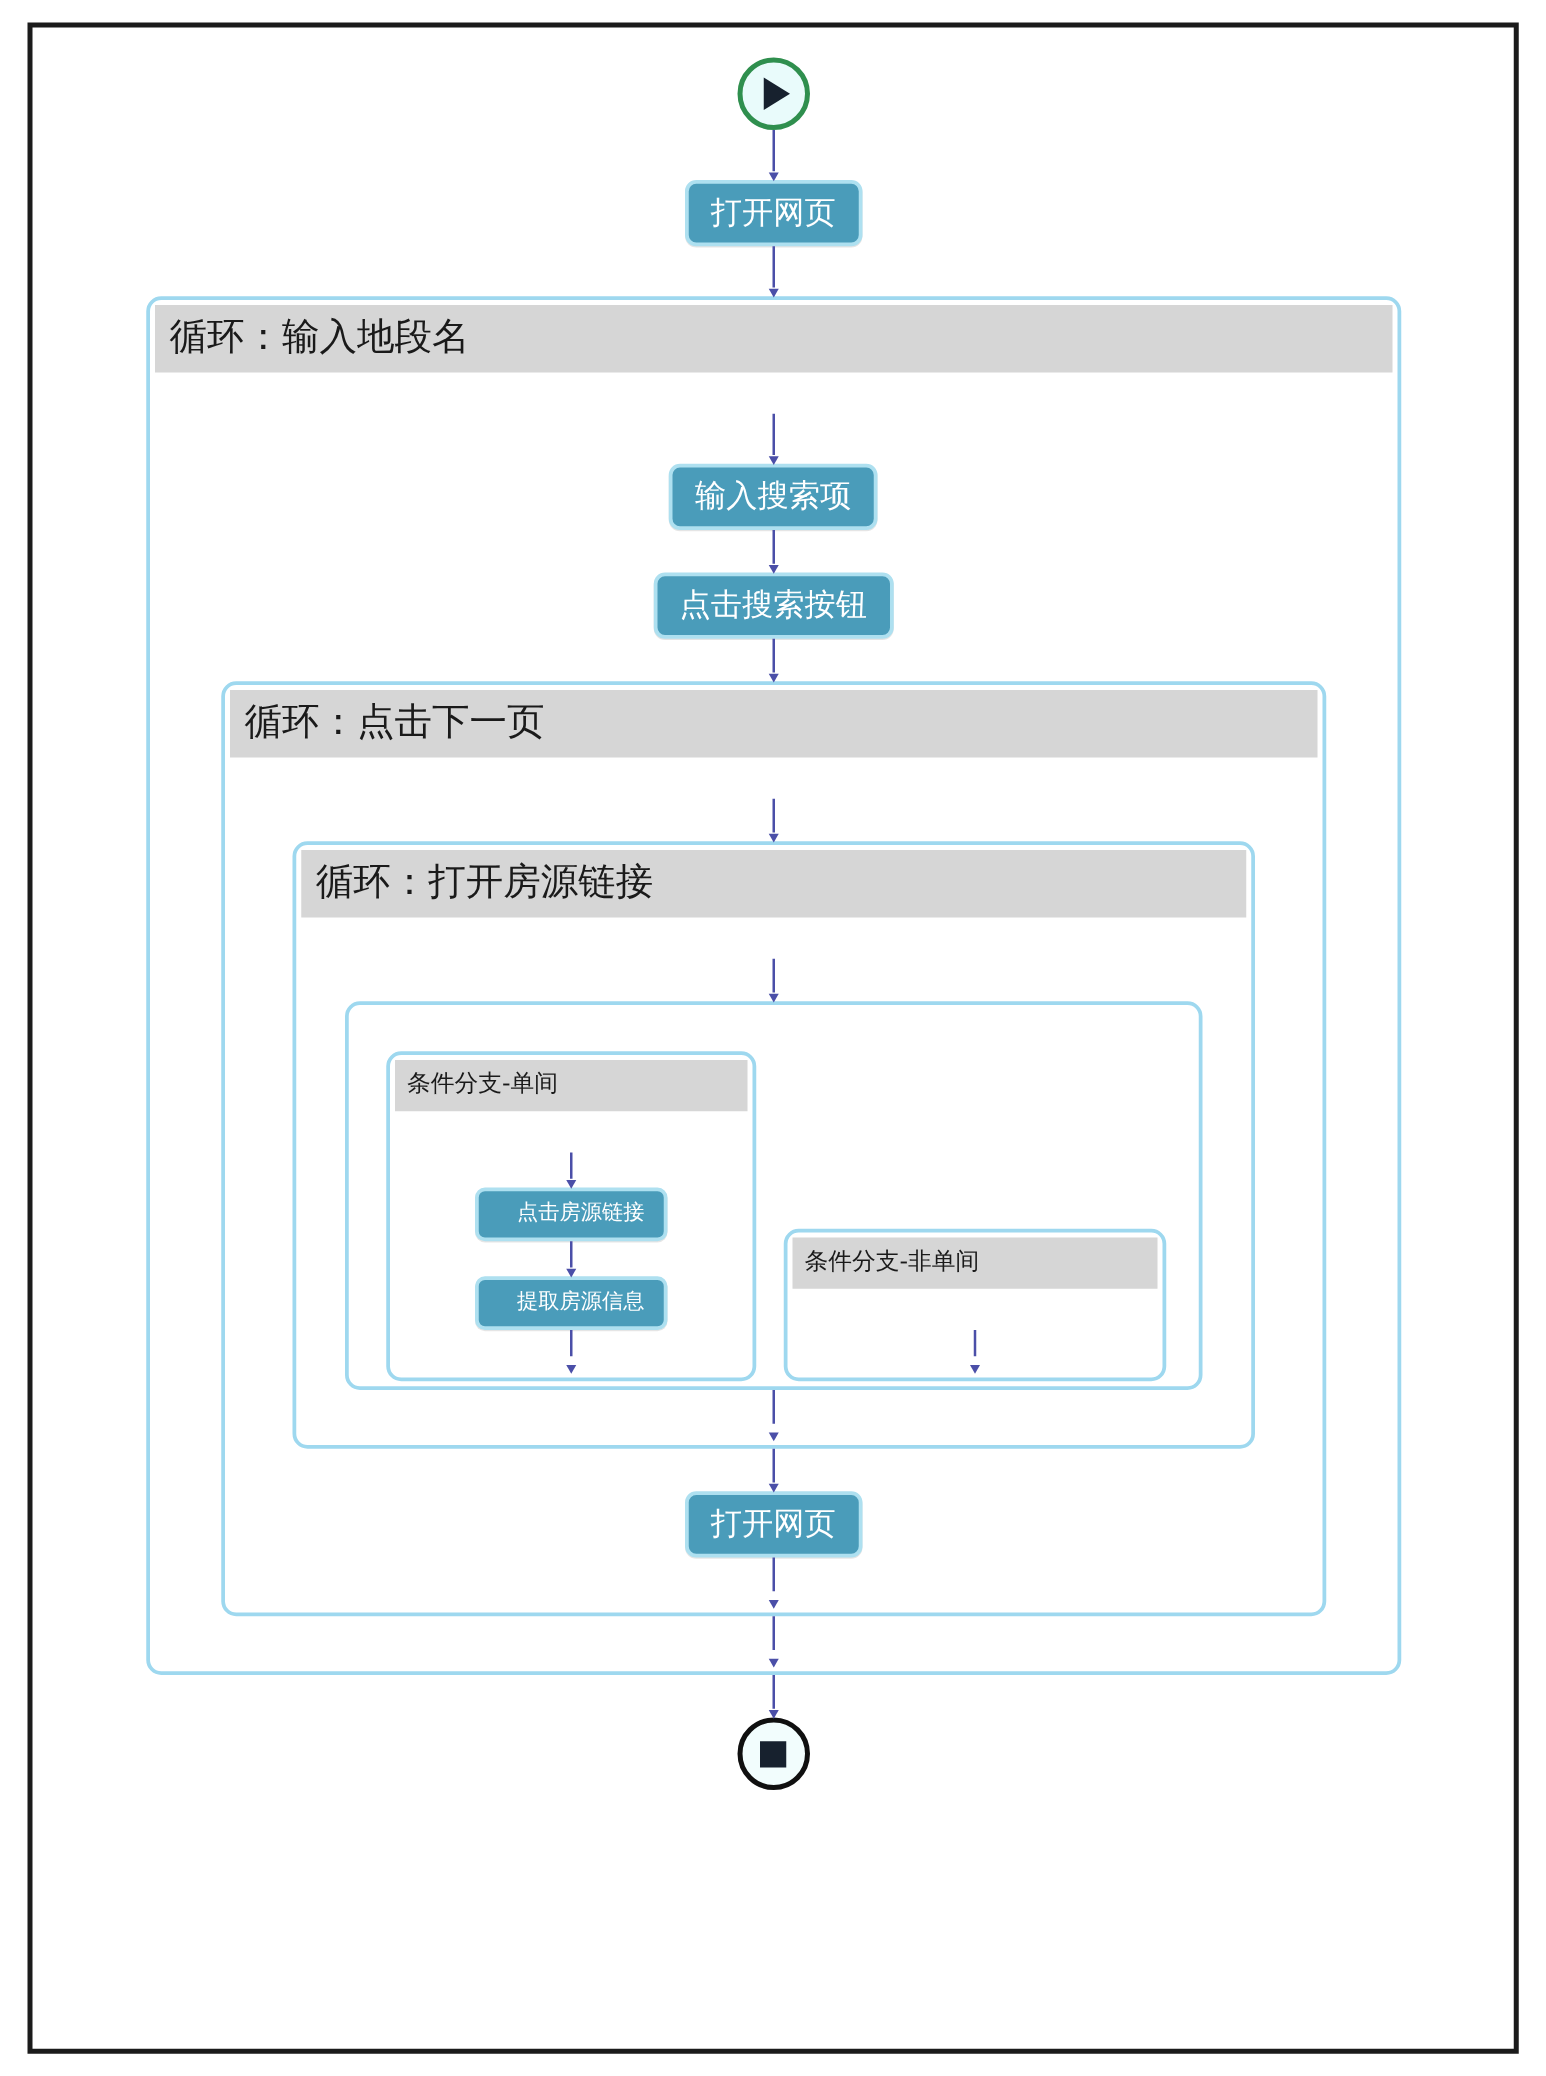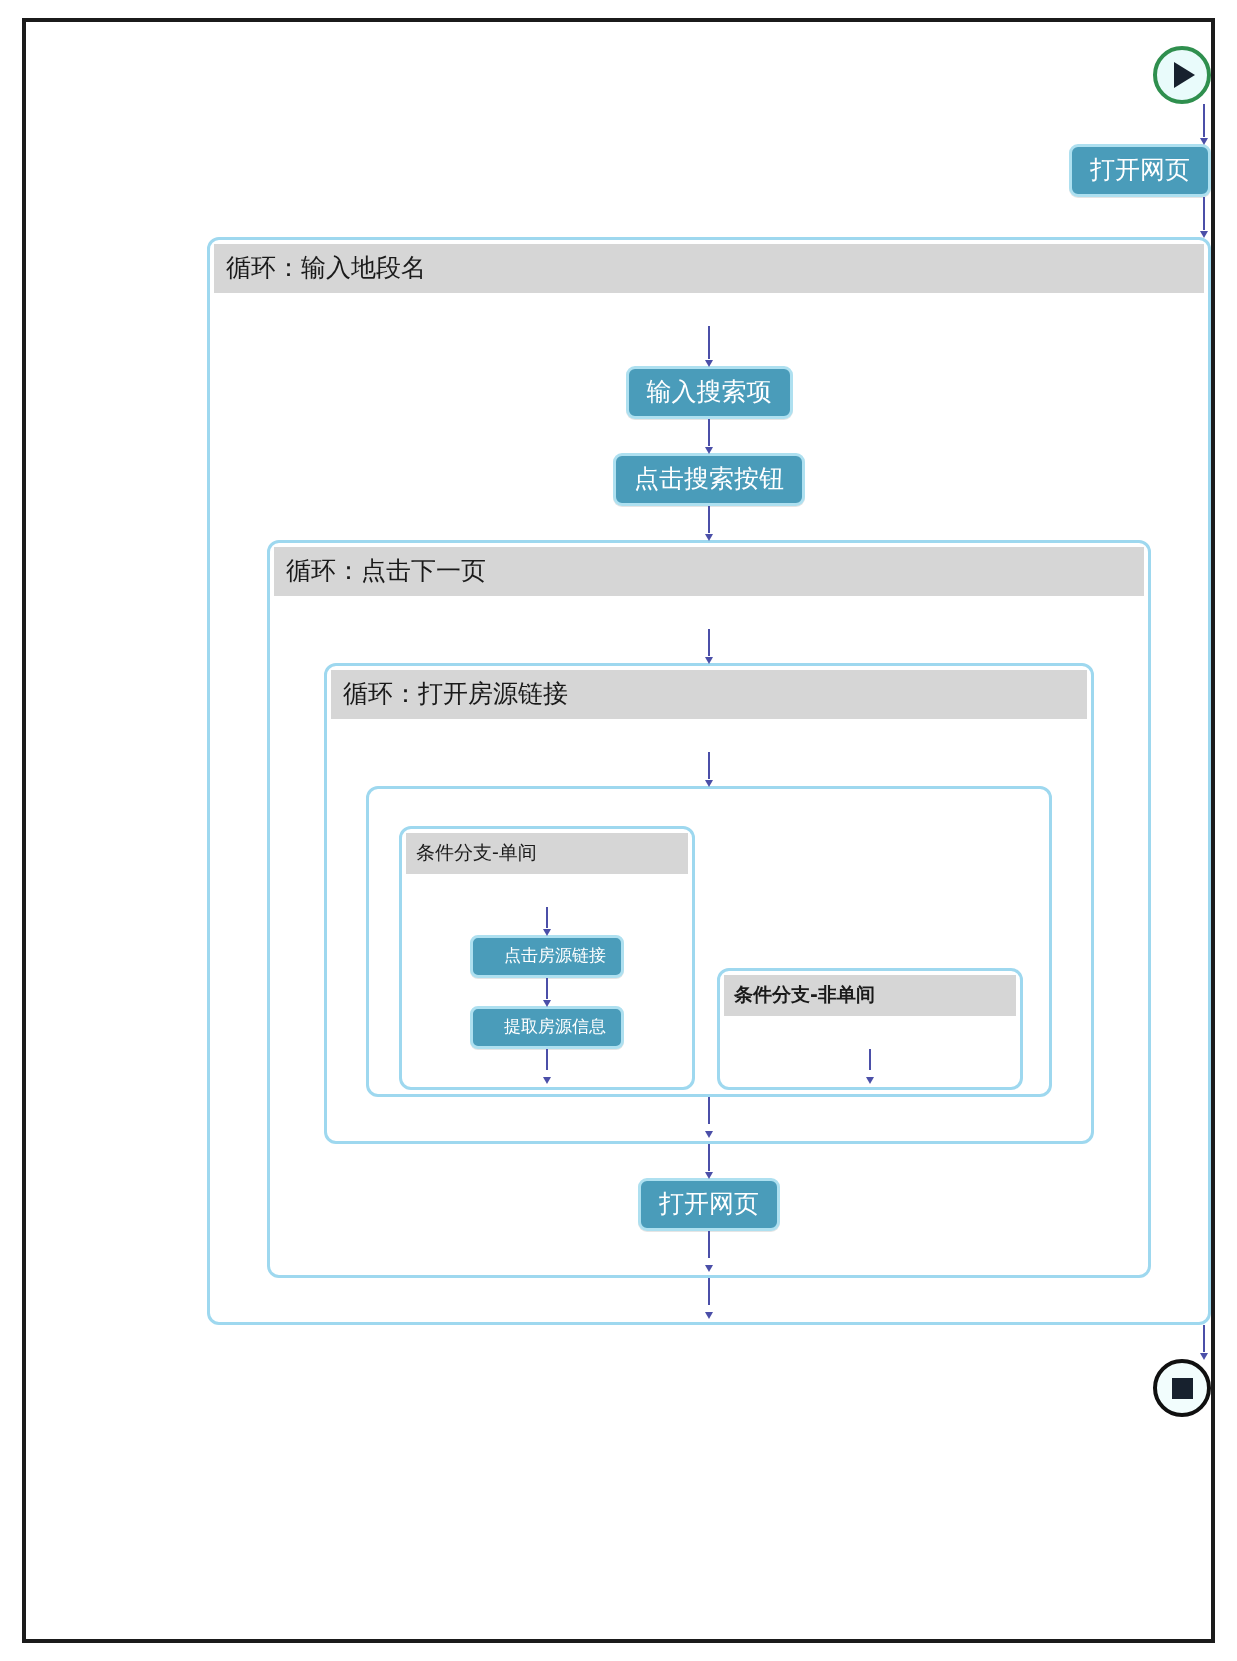--- a/index.html
+++ b/index.html
@@ -24,21 +24,21 @@
     top: 18px;
     width: 1193px;
     height: 1625px;
     border: 4px solid #1b1b1b;
     box-sizing: border-box;
     background: #ffffff;
   }
   .stack {
     display: flex;
     flex-direction: column;
-    align-items: flex-end;
+    align-items: center;
   }
   
   .terminal {
     width: 58px;
     height: 58px;
     border-radius: 50%;
     display: flex;
     align-items: center;
     justify-content: center;
     box-sizing: border-box;
@@ -115,21 +115,21 @@
   .container {
     border: 3px solid #9ed8ef;
     border-radius: 12px;
     background: #ffffff;
     box-sizing: border-box;
     padding: 4px;
   }
   .container-header {
     background: #d6d6d6;
     color: #1a1a1a;
-    font-size: 25px;
+    font-size: 30px;
     line-height: 1;
     padding: 11px 10px 13px 12px;
     box-sizing: border-box;
     white-space: nowrap;
   }
   .container-header.sm {
     font-size: 19px;
     padding: 10px 8px 12px 10px;
   }
   .container-body {
@@ -246,21 +246,21 @@
                             <div class="action sm">提取房源信息</div>
                             <div class="arrow a28 pad-b-6">
                               <div class="shaft"></div>
                                 <div class="head"></div>
                             </div>
                           </div>
                         </div>
 
                         <div class="branch-spacer"></div>
 
-                        <div class="branch-nonsingle-wrap" style="align-self:flex-end;font-weight:bold;">
+                        <div class="branch-nonsingle-wrap" style="align-self:flex-end;">
                           <div class="container" id="branch-nonsingle">
                             <div class="container-header sm">条件分支-非单间</div>
                             <div class="container-body">
                               <div class="arrow a28 pad-b-6">
                                 <div class="shaft"></div>
                                   <div class="head"></div>
                               </div>
                             </div>
                           </div>
                         </div>

